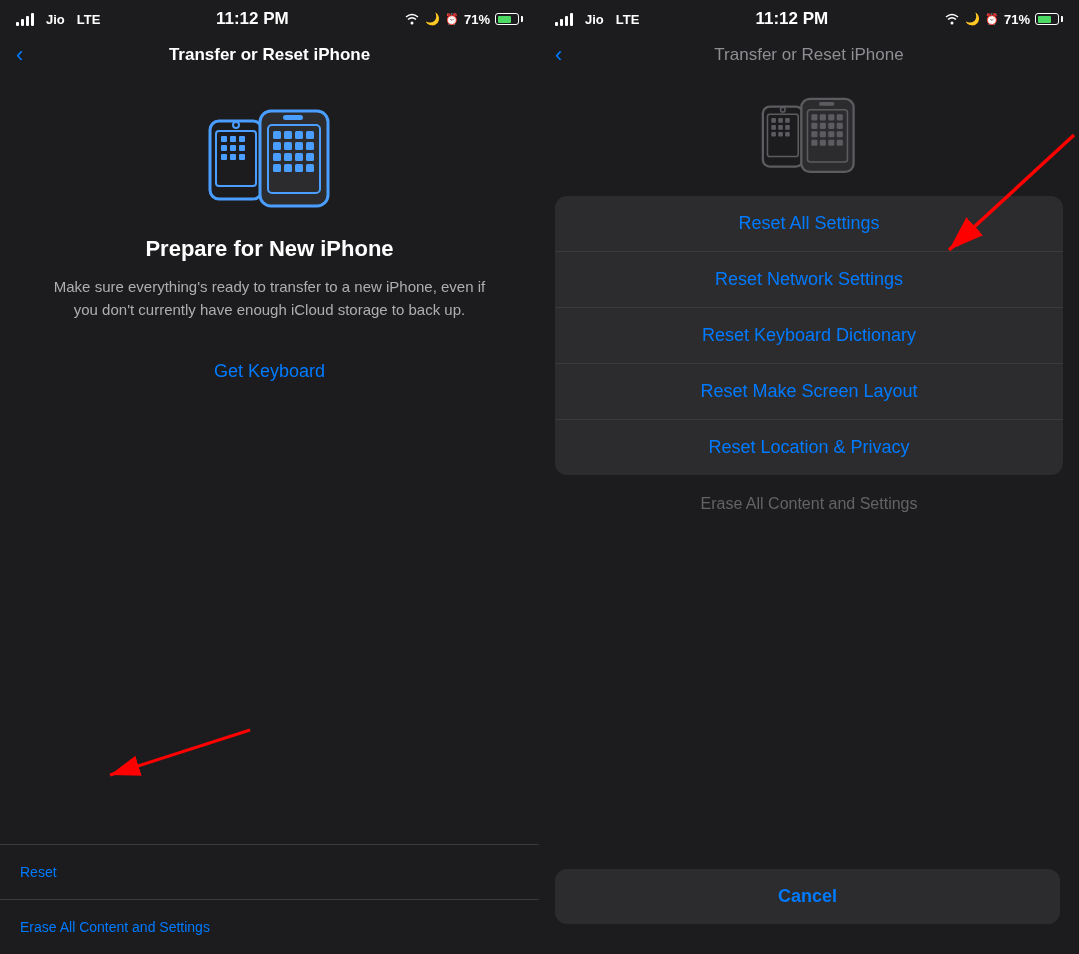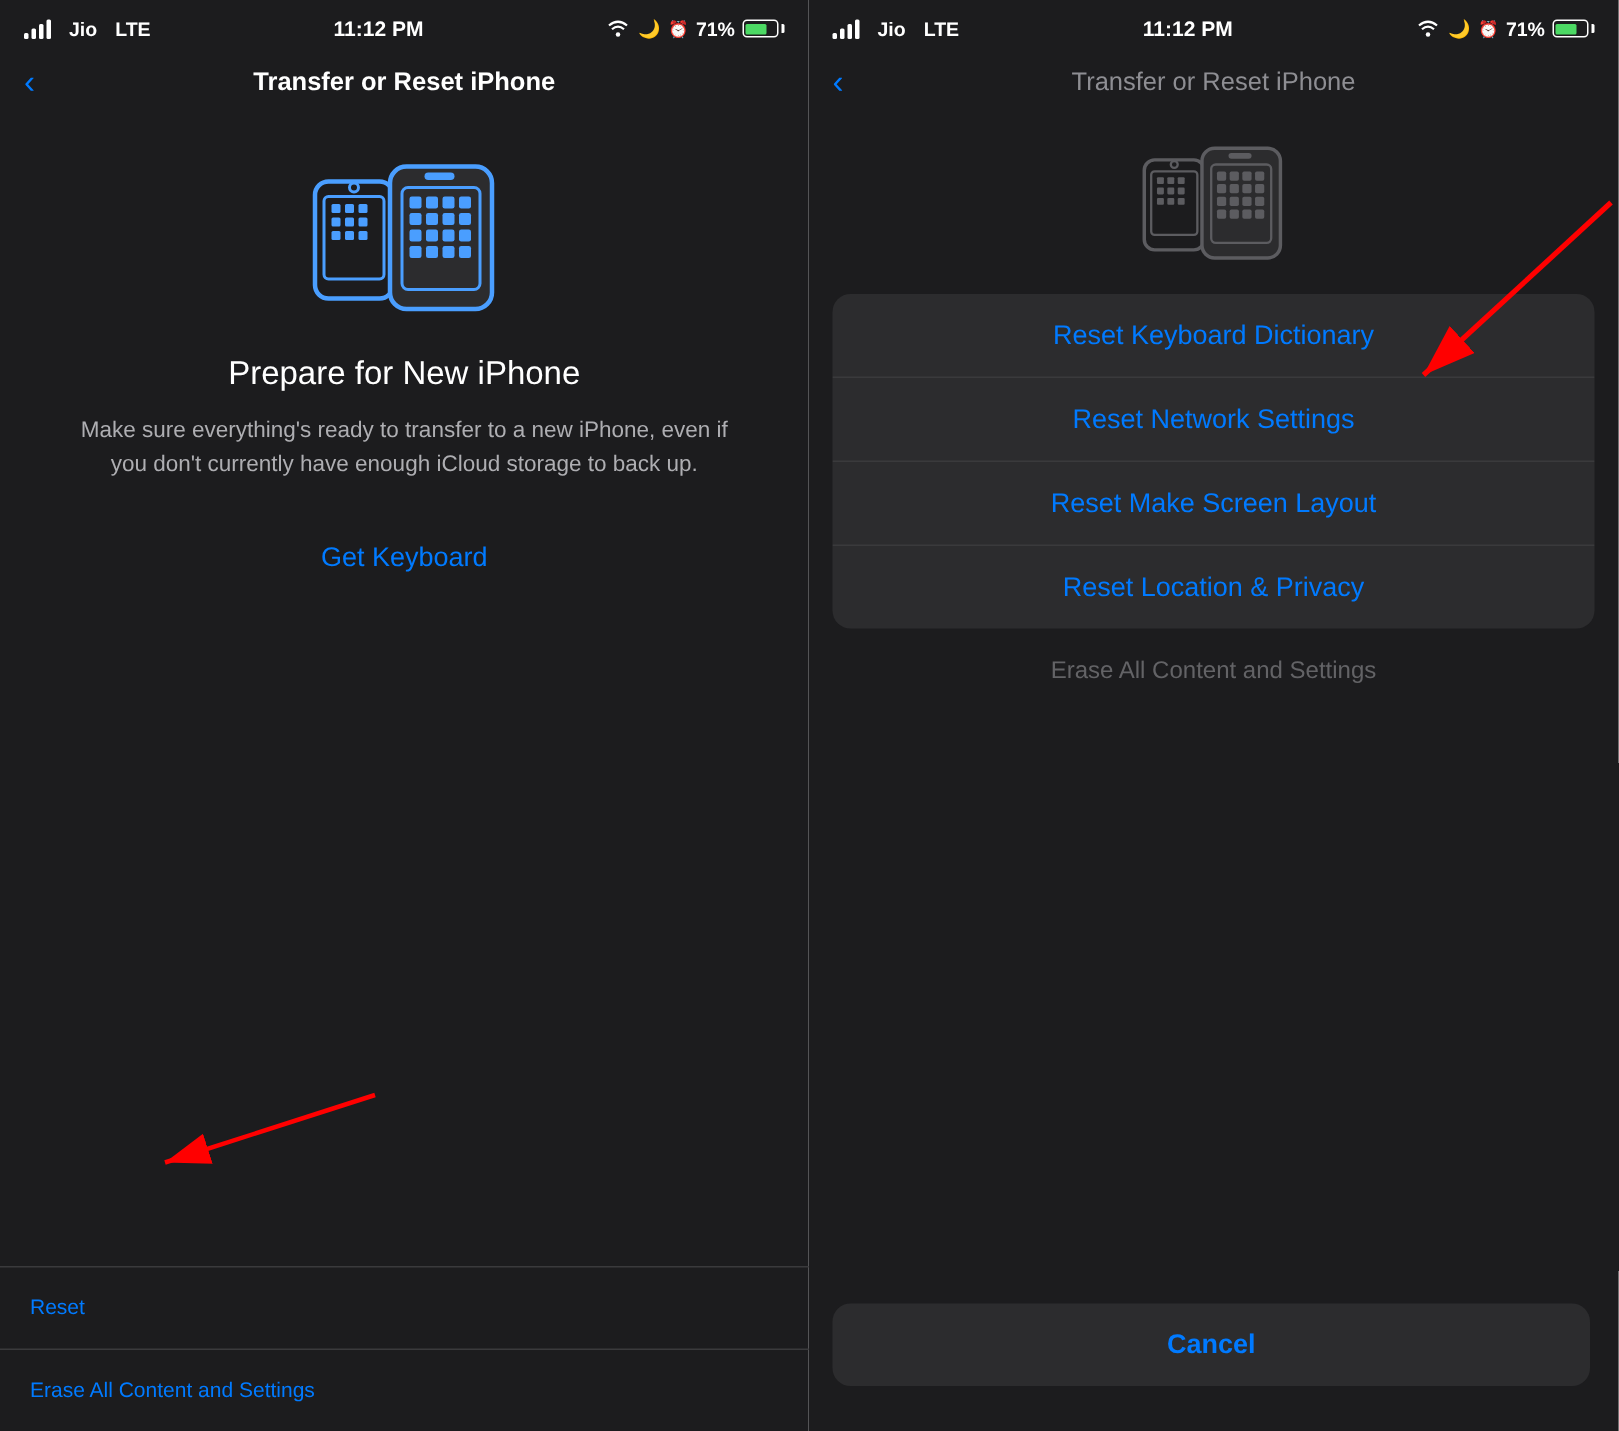--- a/index.html
+++ b/index.html
@@ -52,21 +52,21 @@
       align-items: flex-end;
       gap: 2px;
       height: 14px;
     }
     .bar {
       width: 3px;
       background: white;
       border-radius: 1px;
     }
     .status-center {
-      font-size: 14px;
+      font-size: 17px;
       font-weight: 600;
       color: white;
     }
     .status-right {
       display: flex;
       align-items: center;
       gap: 5px;
       font-size: 13px;
       color: white;
     }
@@ -147,21 +147,21 @@
       width: 130px;
       height: 120px;
       display: flex;
       align-items: center;
       justify-content: center;
       margin-bottom: 20px;
     }
 
     .prepare-title {
       font-size: 22px;
-      font-weight: 400;
+      font-weight: 700;
       color: white;
       text-align: center;
       margin-bottom: 14px;
     }
 
     .prepare-desc {
       font-size: 15px;
       color: #aeaeb2;
       text-align: center;
       line-height: 1.5;
@@ -444,24 +444,27 @@
       <rect x="68" y="63" width="8" height="8" rx="1.5" fill="#5c5c60"></rect>
       <rect x="79" y="63" width="8" height="8" rx="1.5" fill="#5c5c60"></rect>
       <rect x="90" y="63" width="8" height="8" rx="1.5" fill="#5c5c60"></rect>
       <rect x="101" y="63" width="8" height="8" rx="1.5" fill="#5c5c60"></rect>
       <rect x="78" y="14" width="20" height="5" rx="2.5" fill="#5c5c60"></rect>
     </svg>
   </div>
 
   <div class="reset-list-container">
     <div class="reset-list-item">
-      <span class="reset-list-item-text">Reset Keyboard Dictionary</span>
+      <span class="reset-list-item-text">Reset All Settings</span>
     </div>
     <div class="reset-list-item">
       <span class="reset-list-item-text">Reset Network Settings</span>
+    </div>
+    <div class="reset-list-item">
+      <span class="reset-list-item-text">Reset Keyboard Dictionary</span>
     </div>
     <div class="reset-list-item">
       <span class="reset-list-item-text">Reset Make Screen Layout</span>
     </div>
     <div class="reset-list-item">
       <span class="reset-list-item-text">Reset Location &amp; Privacy</span>
     </div>
   </div>
 
   <div class="erase-item-dim">Erase All Content and Settings</div>

